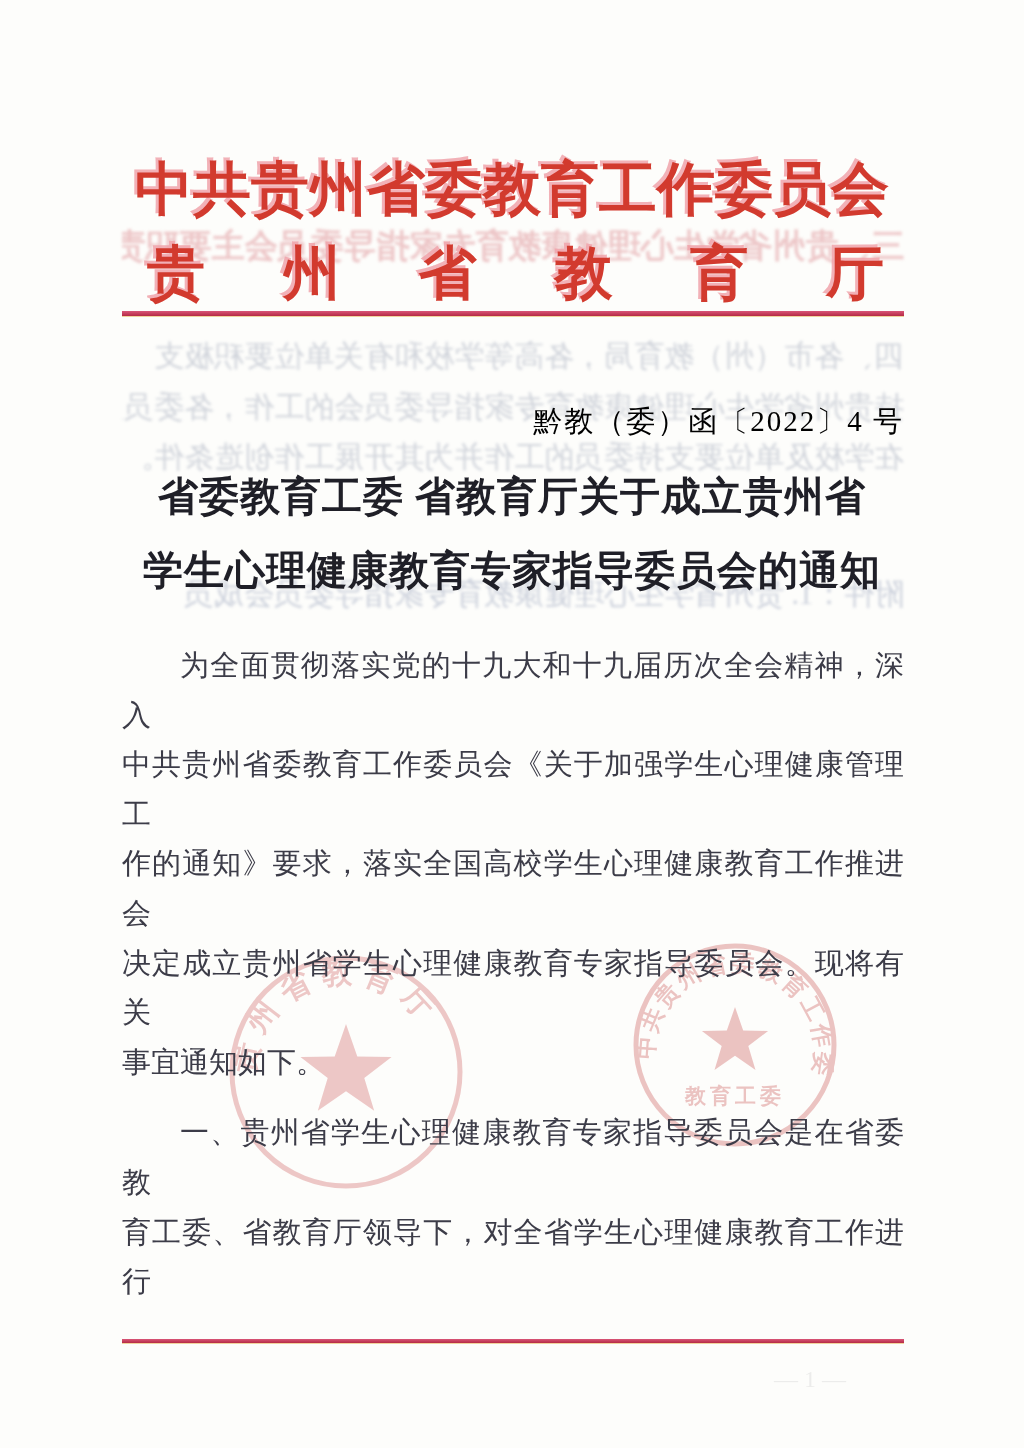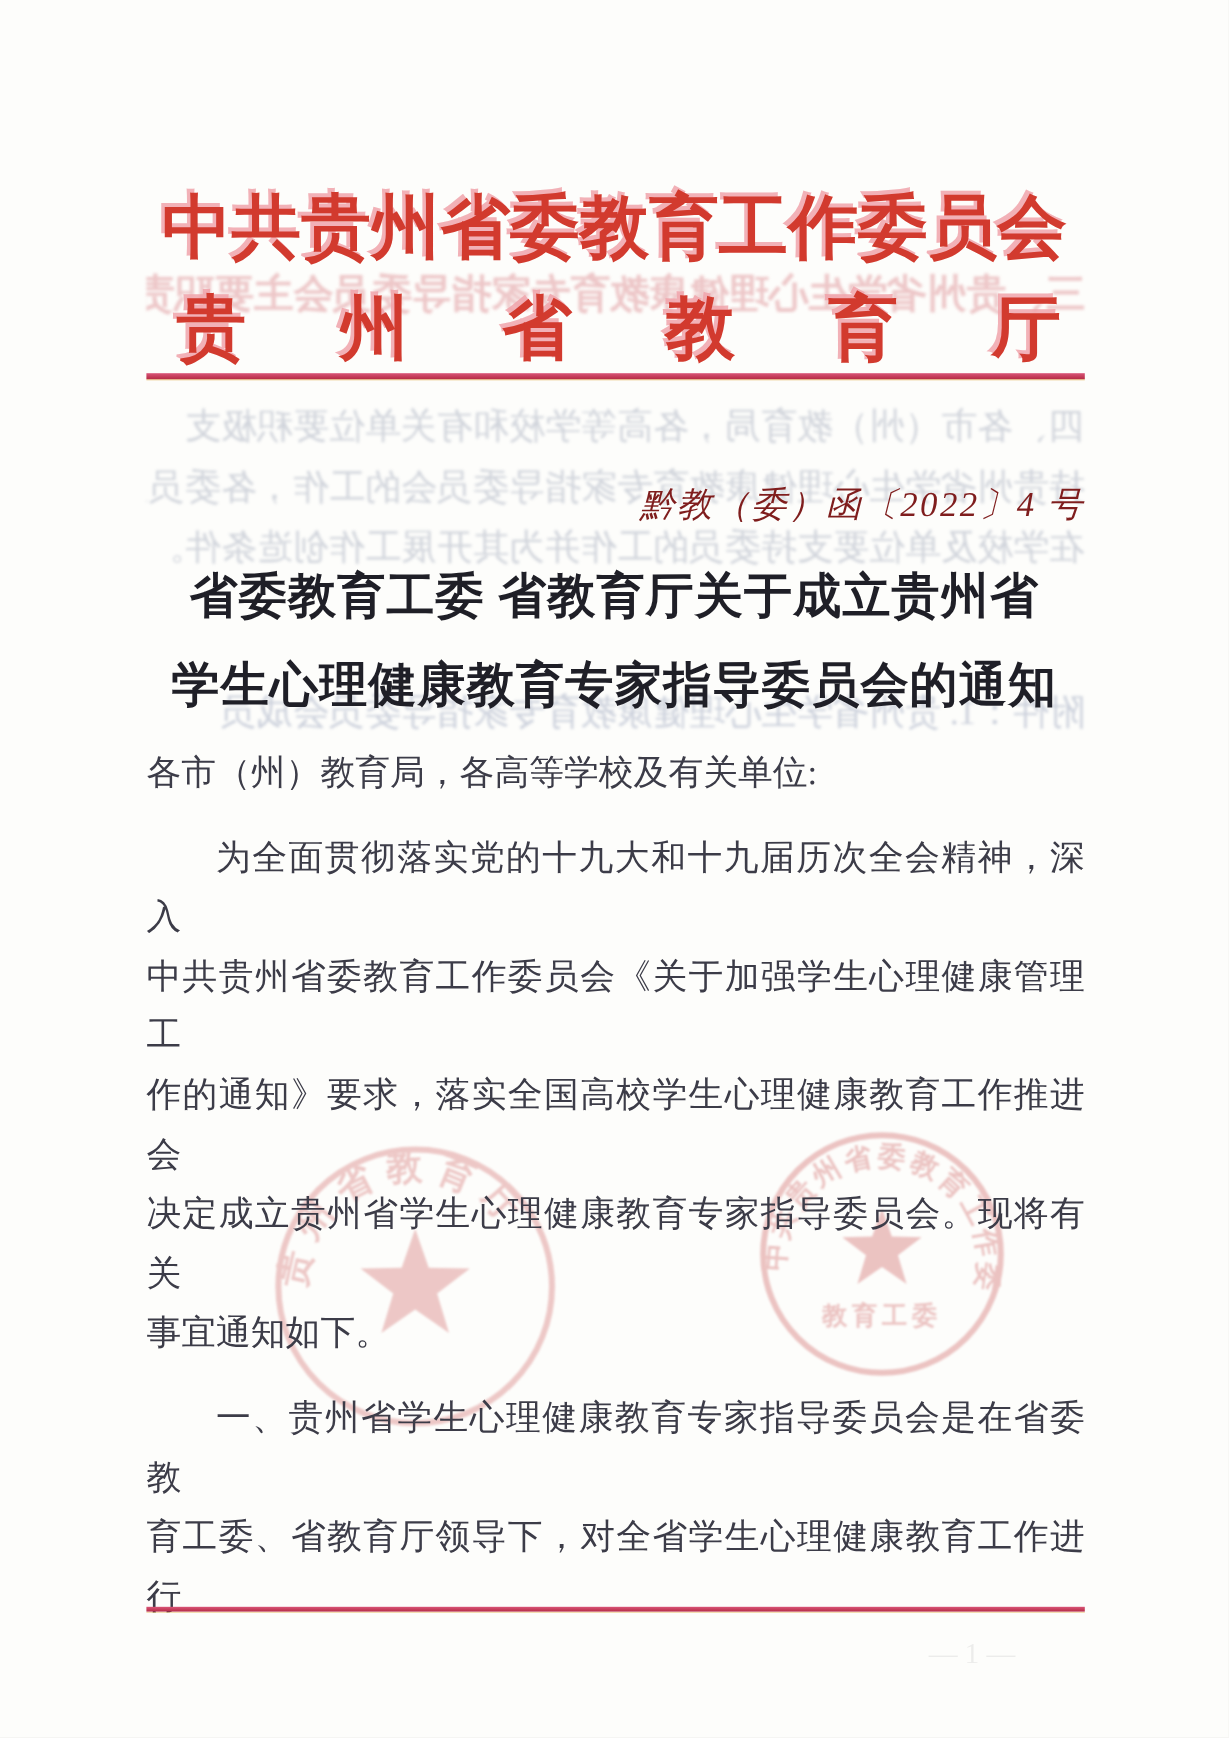--- a/index.html
+++ b/index.html
@@ -24,23 +24,22 @@
     text-align:justify; text-align-last:justify;
     text-shadow:-3px -3px 0 rgba(240,163,170,0.85);
   }
   .rule-top {
     position:absolute; top:311px; left:122px; width:782px; height:5px;
     background:linear-gradient(#d95577,#b52b45);
     box-shadow:0 1px 0 rgba(230,180,80,0.55);
   }
   .docno {
     position:absolute; top:402px; left:122px; width:782px;
-    text-align:right; font-size:29px; line-height:38px; color:#7f1d1d;
+    text-align:right; font-size:29px; line-height:38px; color:#000000;
     letter-spacing:2px;
-    font-style:italic;
   }
 
   
   .title1, .title2 {
     position:absolute; left:0; width:1024px; text-align:center;
     font-size:40px; font-weight:bold; color:#1f1f27; line-height:50px;
     letter-spacing:1px;
   }
   .title1 { top:472px; }
   .title2 { top:546px; }
@@ -119,21 +118,20 @@
   <div class="hline1">中共贵州省委教育工作委员会</div>
   <div class="hline2">贵州省教育厅</div>
   <div class="rule-top"></div>
 
   <div class="docno">黔教（委）函〔2022〕4 号</div>
 
   <div class="title1">省委教育工委 省教育厅关于成立贵州省</div>
   <div class="title2">学生心理健康教育专家指导委员会的通知</div>
 
   <div class="bodytext">
-    <div class="bl">各市（州）教育局，各高等学校及有关单位:</div>
     <div class="bl j ind">为全面贯彻落实党的十九大和十九届历次全会精神，深入</div>
     <div class="bl j">中共贵州省委教育工作委员会《关于加强学生心理健康管理工</div>
     <div class="bl j">作的通知》要求，落实全国高校学生心理健康教育工作推进会</div>
     <div class="bl j">决定成立贵州省学生心理健康教育专家指导委员会。现将有关</div>
     <div class="bl">事宜通知如下。</div>
     <div class="bl j ind">一、贵州省学生心理健康教育专家指导委员会是在省委教</div>
     <div class="bl j">育工委、省教育厅领导下，对全省学生心理健康教育工作进行</div>
 
   </div>
 

